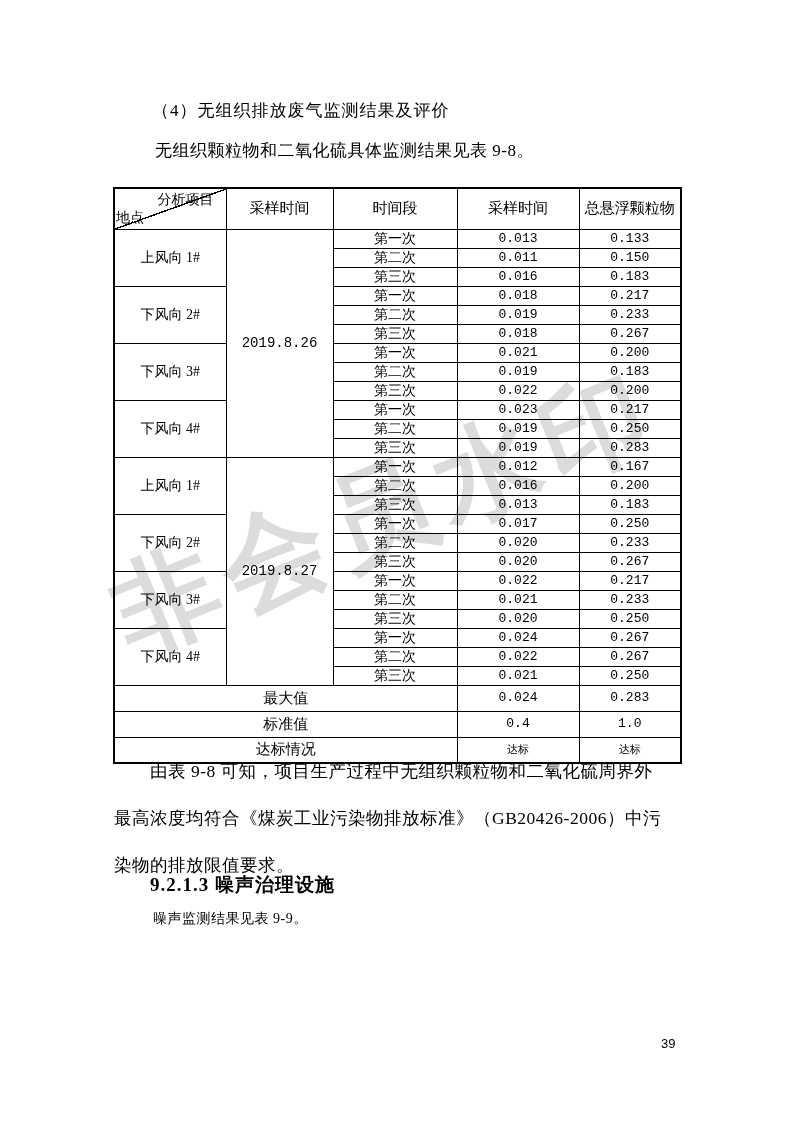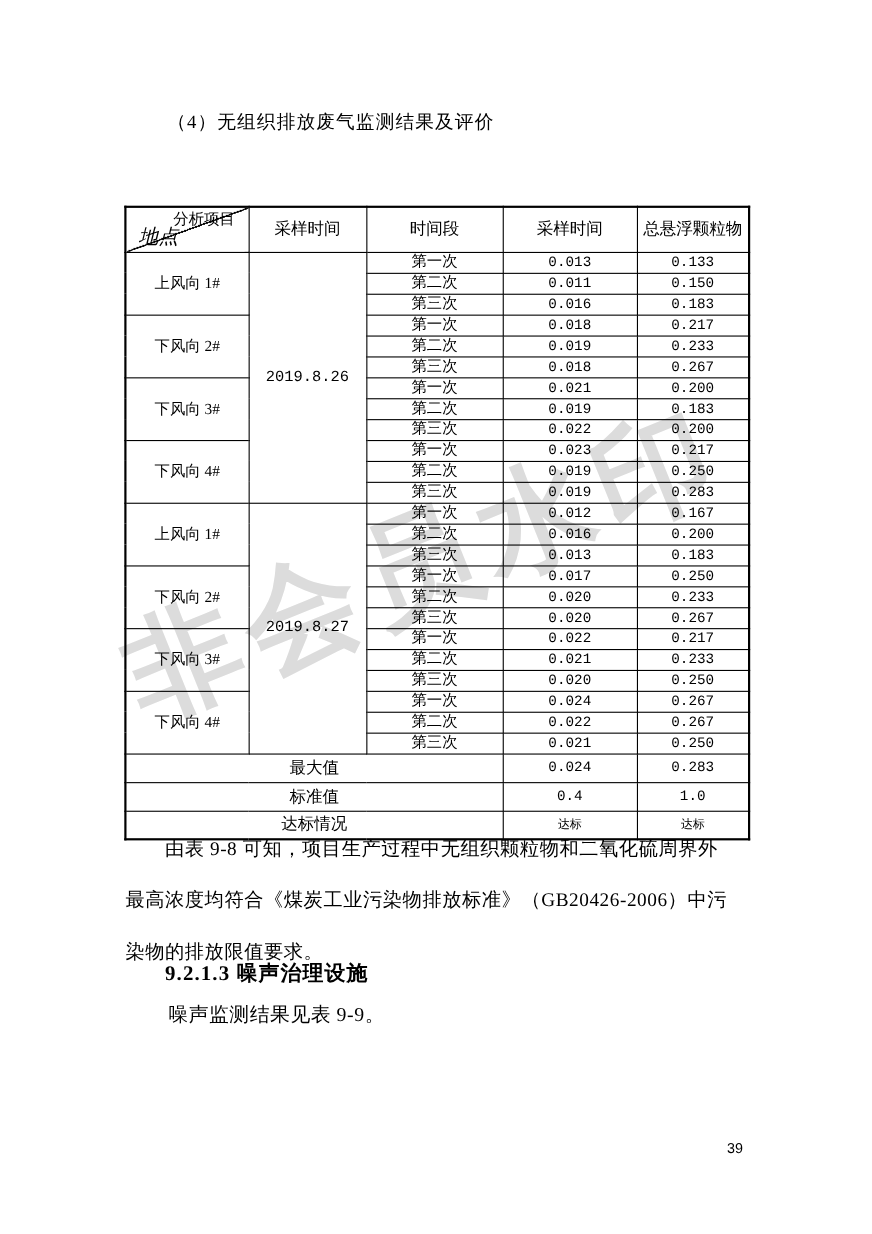--- a/index.html
+++ b/index.html
@@ -52,45 +52,46 @@
   table.mon th{font-weight:normal;font-size:15px;}
   .corner-cell{
     position:relative;
     background:linear-gradient(to bottom right,
       transparent calc(50% - 0.7px),
       #000 calc(50% - 0.7px),
       #000 calc(50% + 0.7px),
       transparent calc(50% + 0.7px));
   }
   .corner-top{position:absolute;top:2px;right:12px;font-size:14px;}
-  .corner-bottom{position:absolute;bottom:2px;left:11px;font-size:18px;font-style:italic;}
+  .corner-bottom{position:absolute;bottom:2px;left:1px;font-size:14px;}
   .loc-cell{font-size:14px;}
   .date-cell{font-family:"Liberation Mono",monospace;font-size:14px;}
   .period-cell{font-size:14px;line-height:18px;margin-top:20px;}
   .num-cell{font-family:"Liberation Mono",monospace;font-size:13px;line-height:18px;}
   .summary-label{font-size:15px;}
   .summary-text{font-size:11px;}
 
   .concl{position:absolute;left:114px;top:748px;width:572px;font-size:17.5px;line-height:47px;letter-spacing:0.5px;}
   .concl .line1{text-indent:36px;}
   .h9213{position:absolute;left:150px;top:872px;font-size:19px;font-weight:bold;letter-spacing:1px;}
-  .p3{position:absolute;left:153px;top:910px;font-size:18px;letter-spacing:0.5px;}
+  .p3{position:absolute;left:153px;top:910px;font-size:14px;letter-spacing:0.5px;}
   .pageno{position:absolute;left:661px;top:1036px;font-size:13px;font-family:"Liberation Sans",sans-serif;}
 </style>
 </head>
 <body>
 
 <div class="page">
 
   <div class="watermark">非会员水印</div>
 
   <div class="content">
 
     <div class="h4">（4）无组织排放废气监测结果及评价</div>
 
+    <div class="p1">无组织颗粒物和二氧化硫具体监测结果见表 9-8。</div>
 
 
     <table class="mon">
       <colgroup>
         <col style="width:112px">
           <col style="width:107px">
           <col style="width:124px">
           <col style="width:122px">
           <col style="width:102px">
       </colgroup>

